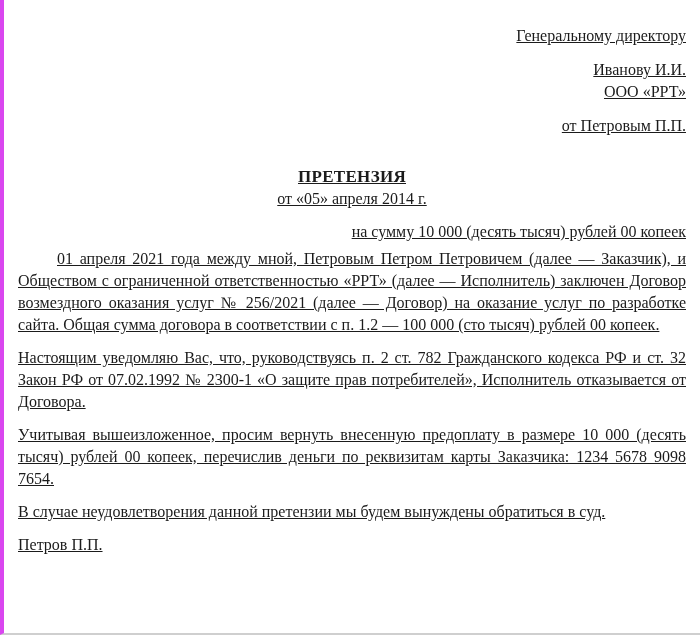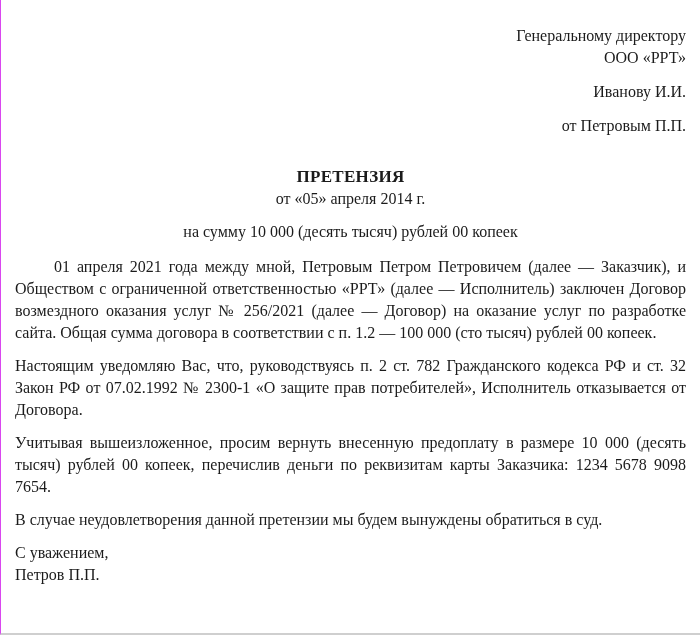--- a/index.html
+++ b/index.html
@@ -15,23 +15,24 @@
     font-family: "Liberation Serif", "DejaVu Serif", serif;
     font-size: 16px;
     line-height: 22px;
     color: #1b1b1b;
   }
   .page {
     box-sizing: border-box;
     width: 700px;
     height: 635px;
     padding: 25px 14px 0 14px;
-    border-left: 1px solid #d946ef;
+    border-left: 4px solid #d946ef;
     border-bottom: 2px solid #cfcfcf;
     background: #ffffff;
+    text-decoration: underline;
   }
   .recipient-block {
     text-align: right;
   }
   .recipient-line {
     line-height: 22px;
   }
   .recipient-line.gap-above {
     margin-top: 12px;
   }
@@ -42,24 +43,24 @@
   .doc-title {
     font-weight: bold;
     font-size: 17px;
     line-height: 22px;
     letter-spacing: 0.3px;
   }
   .date-line {
     line-height: 22px;
   }
   .amount-line {
-    text-align: center;
+    text-align: right;
     line-height: 22px;
     margin-top: 11px;
-    margin-bottom: 13px;
+    margin-bottom: 5px;
   }
   .body-text p {
     margin: 0 0 11px 0;
     text-align: justify;
     line-height: 22px;
   }
   .body-text p.first-indent {
     text-indent: 39px;
   }
   .closing-block {
@@ -70,37 +71,36 @@
     text-align: left;
   }
 </style>
 </head>
 <body>
 
 <div class="page">
 
   <div class="recipient-block">
     <div class="recipient-line">Генеральному директору</div>
+    <div class="recipient-line gap-above">Иванову И.И.</div>
     <div class="recipient-line">ООО «РРТ»</div>
-    <div class="recipient-line gap-above">Иванову И.И.</div>
     <div class="recipient-line gap-above">от Петровым П.П.</div>
   </div>
 
   <div class="title-block">
     <div class="doc-title">ПРЕТЕНЗИЯ</div>
     <div class="date-line">от «05» апреля 2014 г.</div>
   </div>
 
   <div class="amount-line">на сумму 10 000 (десять тысяч) рублей 00 копеек</div>
 
   <div class="body-text">
     <p class="first-indent">01 апреля 2021 года между мной, Петровым Петром Петровичем (далее — Заказчик), и Обществом с ограниченной ответственностью «РРТ» (далее — Исполнитель) заключен Договор возмездного оказания услуг № 256/2021 (далее — Договор) на оказание услуг по разработке сайта. Общая сумма договора в соответствии с п. 1.2 — 100 000 (сто тысяч) рублей 00 копеек.</p>
     <p>Настоящим уведомляю Вас, что, руководствуясь п. 2 ст. 782 Гражданского кодекса РФ и ст. 32 Закон РФ от 07.02.1992 № 2300-1 «О защите прав потребителей», Исполнитель отказывается от Договора.</p>
     <p>Учитывая вышеизложенное, просим вернуть внесенную предоплату в размере 10 000 (десять тысяч) рублей 00 копеек, перечислив деньги по реквизитам карты Заказчика: 1234 5678 9098 7654.</p>
     <p>В случае неудовлетворения данной претензии мы будем вынуждены обратиться в суд.</p>
   </div>
 
   <div class="closing-block">
-    <div class="closing-line">С уважением,</div>
     <div class="closing-line">Петров П.П.</div>
   </div>
 
 </div>
 
 </body></html>

